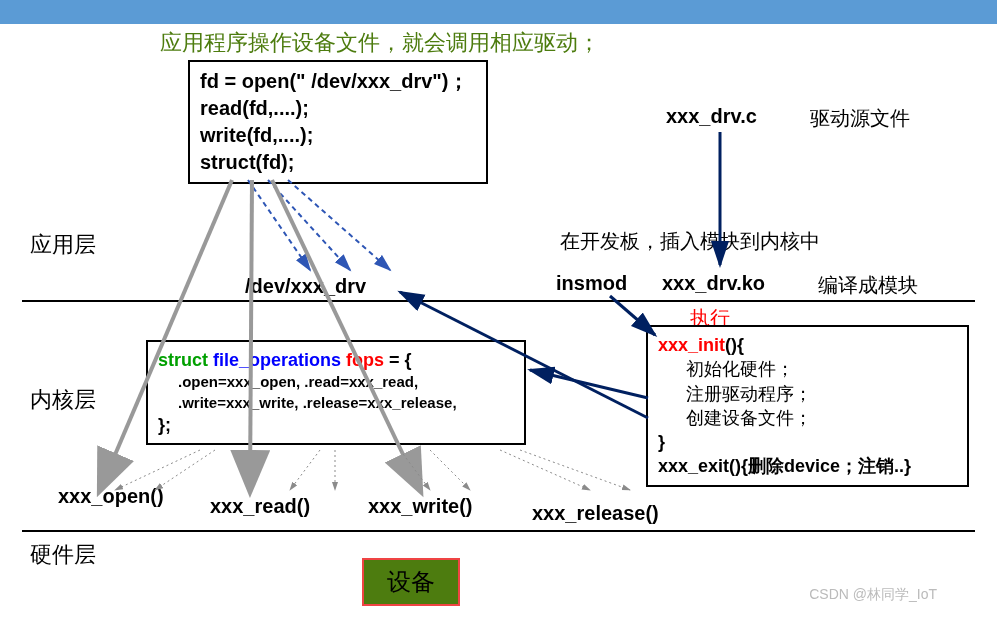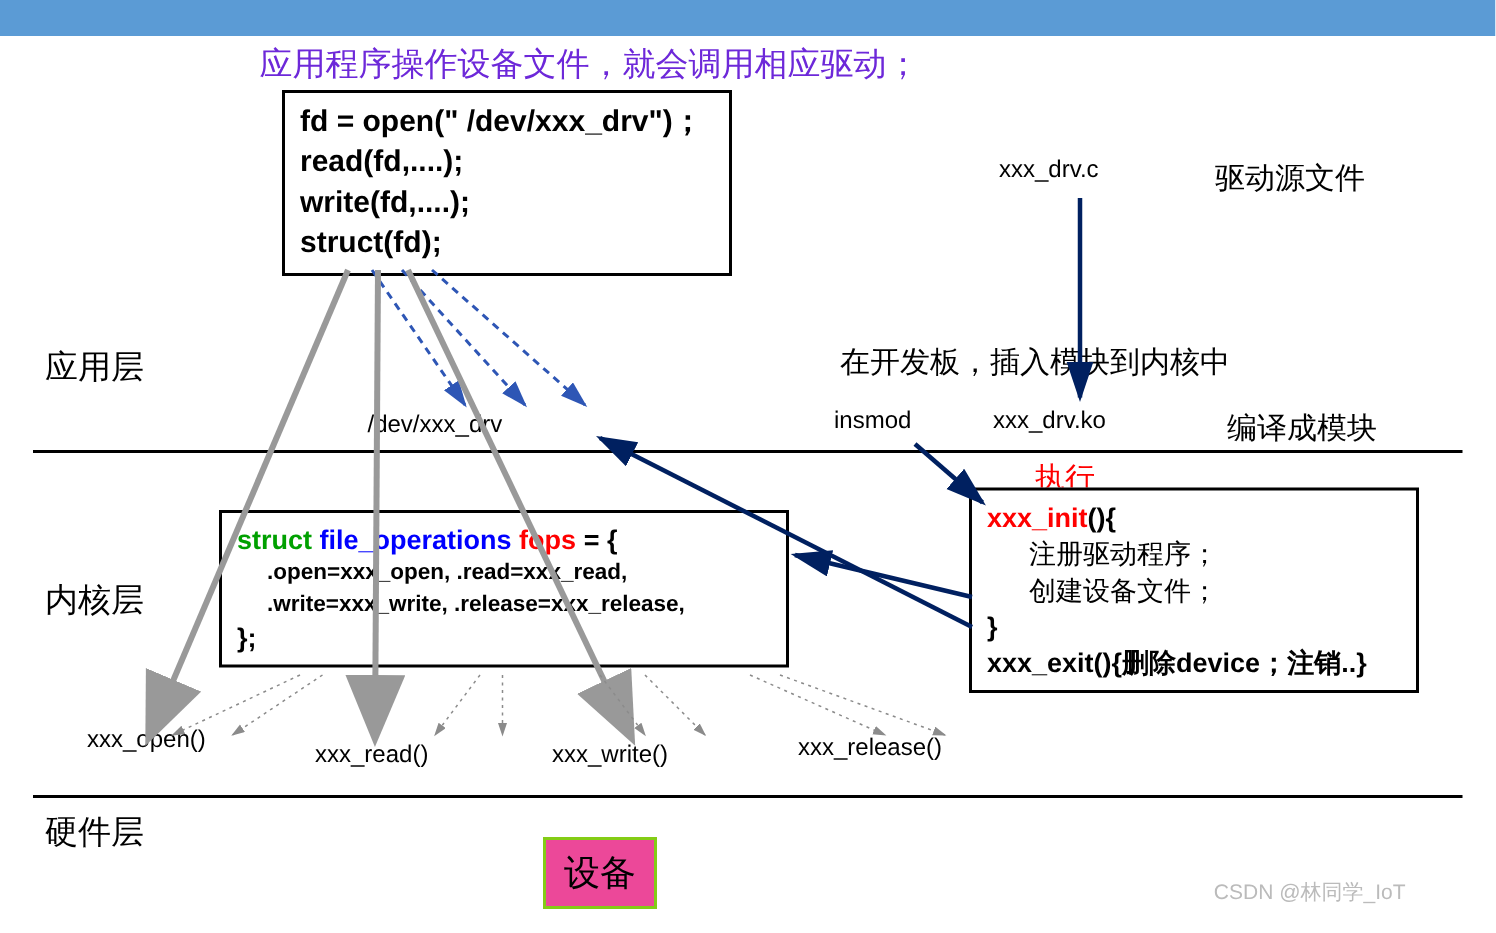--- a/index.html
+++ b/index.html
@@ -14,65 +14,65 @@
   }
   .topbar {
     position: absolute;
     top: 0; left: 0; right: 0;
     height: 24px;
     background: #5b9bd5;
   }
   .title-red {
     position: absolute;
     top: 28px;
-    left: 173px;
+    left: 160px;
     font-size: 22px;
-    color: #6d28d9;
+    color: #4d7c0f;
     font-family: "SimSun", serif;
   }
   .code-box {
     position: absolute;
     border: 2px solid #000;
     padding: 6px 10px;
     font-family: Arial, sans-serif;
     font-weight: bold;
     font-size: 20px;
     background: #fff;
     line-height: 1.35;
   }
   .box-app { top: 60px; left: 188px; width: 300px; }
   .box-fops { top: 340px; left: 146px; width: 380px; font-size: 18px; }
   .box-fops .small { font-size: 15px; font-weight: bold; }
-  .box-init { top: 325px; left: 646px; width: 300px; font-size: 18px; font-weight: normal; }
+  .box-init { top: 325px; left: 646px; width: 323px; font-size: 18px; font-weight: normal; }
   .kw-struct { color: #00a000; font-weight: bold; }
   .kw-type { color: #0000ff; font-weight: bold; }
   .kw-var { color: #ff0000; font-weight: bold; }
   .xxx-init { color: #ff0000; font-weight: bold; }
   .layer-label {
     position: absolute;
     font-family: "SimSun", serif;
     font-size: 22px;
   }
   .hr-line {
     position: absolute;
     left: 22px;
     right: 22px;
     height: 0;
     border-top: 2px solid #000;
   }
-  .text-bold { position: absolute; font-weight: normal; font-size: 16px; font-family: Arial, sans-serif; }
+  .text-bold { position: absolute; font-weight: bold; font-size: 20px; font-family: Arial, sans-serif; }
   .text-cn { position: absolute; font-family: "SimSun", serif; font-size: 20px; }
   .red { color: #ff0000; }
   .dev-box {
     position: absolute;
-    border: 2px solid #84cc16;
-    padding: 6px 12px;
+    border: 2px solid #ef4444;
+    padding: 6px 23px;
     font-family: "SimSun", serif;
     font-size: 24px;
-    background: #ec4899;
+    background: #4d7c0f;
   }
   .watermark {
     position: absolute;
     right: 60px;
     bottom: 18px;
     color: #bbb;
     font-size: 14px;
   }
   svg.overlay {
     position: absolute;
@@ -126,30 +126,31 @@
   </div>
   <div class="small" style="padding-left:20px;">.open=xxx_open, .read=xxx_read,</div>
   <div class="small" style="padding-left:20px;">.write=xxx_write, .release=xxx_release,</div>
   <div>};</div>
 </div>
 
 <div class="code-box box-init">
   <div>
     <span class="xxx-init">xxx_init</span><span style="font-weight:bold;">(){</span>
   </div>
+  <div style="padding-left:28px;">初始化硬件；</div>
   <div style="padding-left:28px;">注册驱动程序；</div>
   <div style="padding-left:28px;">创建设备文件；</div>
   <div style="font-weight:bold;">}</div>
   <div style="font-weight:bold;">xxx_exit(){删除device；注销..}</div>
 </div>
 
 <div class="text-bold" style="top:485px; left:58px;">xxx_open()</div>
 <div class="text-bold" style="top:495px; left:210px;">xxx_read()</div>
 <div class="text-bold" style="top:495px; left:368px;">xxx_write()</div>
-<div class="text-bold" style="top:490px; left:532px;">xxx_release()</div>
+<div class="text-bold" style="top:502px; left:532px;">xxx_release()</div>
 
 <div class="dev-box" style="top:558px; left:362px;">设备</div>
 
 <div class="watermark">CSDN @林同学_IoT</div>
 
 <svg class="overlay">
   <defs>
     <marker id="ah-blue" markerWidth="10" markerHeight="10" refX="8" refY="3" orient="auto">
       <path d="M0,0 L9,3 L0,6 Z" fill="#002060"></path>
     </marker>

